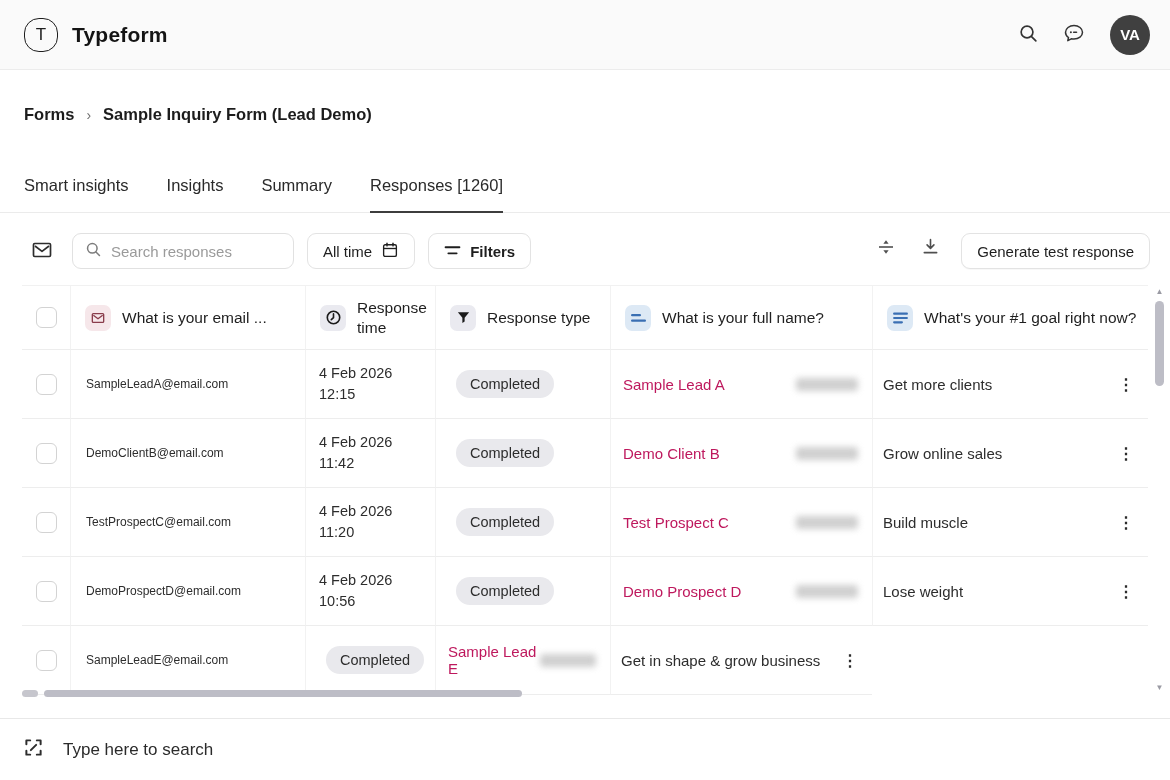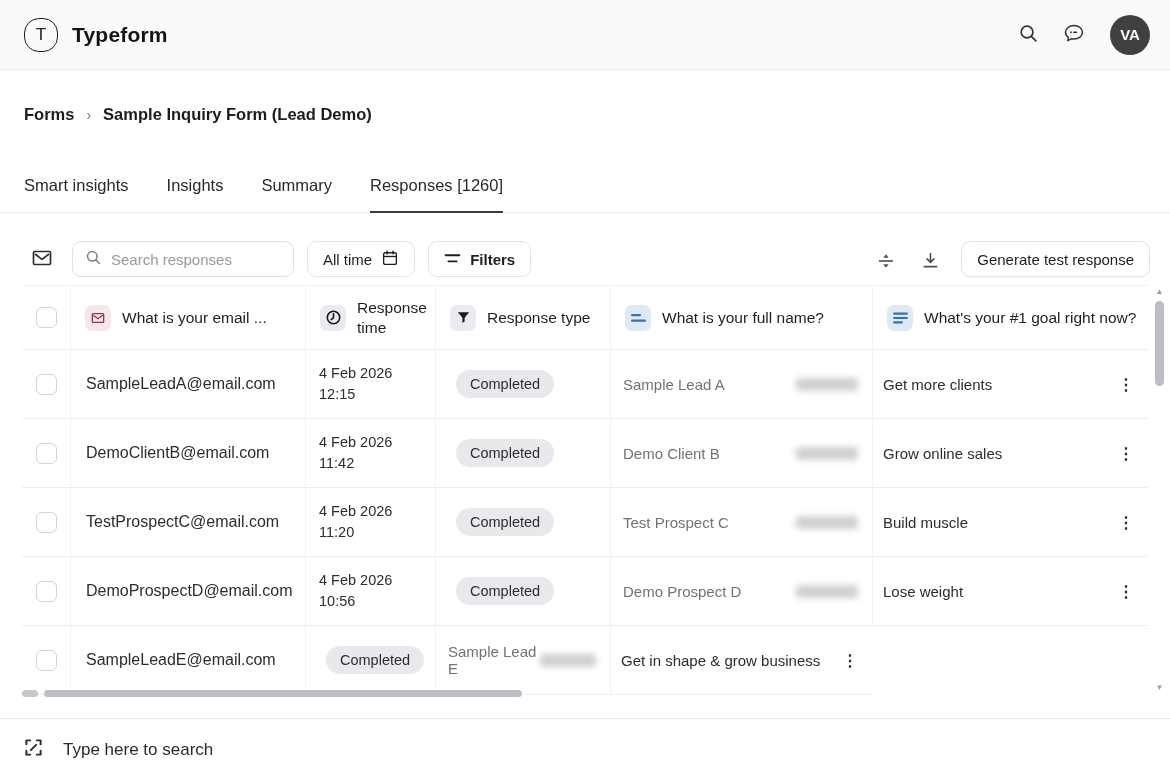--- a/index.html
+++ b/index.html
@@ -26,21 +26,21 @@
   .crumb-current { font-weight:600; color:#1c1c1c; }
 
   
   .tabs { position:absolute; top:158px; left:0; width:1170px; height:55px; border-bottom:1px solid #ebebeb;
           display:flex; align-items:center; gap:38px; padding-left:24px; }
   .tab { position:relative; height:100%; display:flex; align-items:center; font-size:16.5px; color:#2a2a2a; cursor:pointer; }
   .tab.active { font-weight:500; }
   .tab.active::after { content:""; position:absolute; left:0; right:0; bottom:-1px; height:2.5px; background:#3e3e3e; }
 
   
-  .toolbar { position:absolute; top:241px; left:24px; width:1126px; height:36px; display:flex; align-items:flex-end; }
+  .toolbar { position:absolute; top:233px; left:24px; width:1126px; height:36px; display:flex; align-items:flex-start; }
   .tool-mail { width:36px; height:36px; border:none; background:none; display:flex; align-items:center; justify-content:center; cursor:pointer; margin-right:12px; }
   .search-box { width:222px; height:36px; border:1px solid #e1e1e1; border-radius:9px; background:#fff;
                 display:flex; align-items:center; gap:9px; padding:0 12px; }
   .search-box input { border:none; outline:none; width:100%; font-size:15px; color:#333; font-family:inherit; background:transparent; }
   .search-box input::placeholder { color:#9a9a9a; }
   .btn { height:36px; border:1px solid #e3e3e3; border-radius:9px; background:#fff; display:flex; align-items:center;
          gap:9px; padding:0 15px; font-size:15px; color:#1e1e1e; cursor:pointer; font-family:inherit; }
   .btn-alltime { margin-left:13px; font-weight:400; }
   .btn-filters { margin-left:13px; font-weight:600; }
   .toolbar-spacer { flex:1; }
@@ -55,26 +55,26 @@
   .trow { height:69px; }
   .cell { display:flex; align-items:center; border-bottom:1px solid #ededed; border-left:1px solid #f2f2f2; overflow:hidden; }
   .cell.first { border-left:none; justify-content:center; }
   .th { gap:11px; padding-left:14px; font-size:15.5px; color:#1f1f1f; cursor:pointer; }
   .th-label { line-height:1.25; }
   .chip { min-width:26px; width:26px; height:26px; border-radius:7px; display:flex; align-items:center; justify-content:center; }
   .chip-pink { background:#f6e7ea; }
   .chip-lav { background:#eaeaf0; }
   .chip-blue { background:#dde9f5; }
   .checkbox { width:21px; height:21px; border:1.5px solid #d3d3d3; border-radius:6px; background:#fff; cursor:pointer; }
-  .cell-email { padding-left:15px; font-size:16px; color:#2d2d2d; }
+  .cell-email { padding-left:15px; font-size:12px; color:#2d2d2d; }
   .cell-time { padding-left:13px; }
   .time-wrap { display:flex; flex-direction:column; font-size:14.5px; color:#2d2d2d; line-height:1.45; }
   .cell-type { padding-left:20px; }
   .badge { background:#e9e9ed; border-radius:15px; padding:6px 14px; font-size:14.5px; color:#2d2d2d; }
-  .cell-name { padding-left:12px; padding-right:14px; justify-content:space-between; font-size:15px; color:#737373; }
+  .cell-name { padding-left:12px; padding-right:14px; justify-content:space-between; font-size:15px; color:#be185d; }
   .redacted { width:62px; height:13px; background:#b6b6b6; border-radius:3px; filter:blur(3px); opacity:.65; }
   .cell-goal { padding-left:10px; padding-right:10px; justify-content:space-between; font-size:15px; color:#2d2d2d; }
   .kebab { font-size:16px; font-weight:700; color:#2b2b2b; cursor:pointer; padding:0 4px; letter-spacing:0; }
 
   
   .vscroll { position:absolute; top:288px; right:5px; width:11px; height:404px; }
   .vscroll .arr { position:absolute; left:0; width:11px; text-align:center; font-size:8px; color:#9a9aa3; cursor:pointer; line-height:1; }
   .vscroll .arr-up { top:0; }
   .vscroll .arr-down { bottom:0; }
   .vthumb { position:absolute; top:13px; left:1px; width:9px; height:85px; background:#bdbdc6; border-radius:5px; cursor:pointer; }

